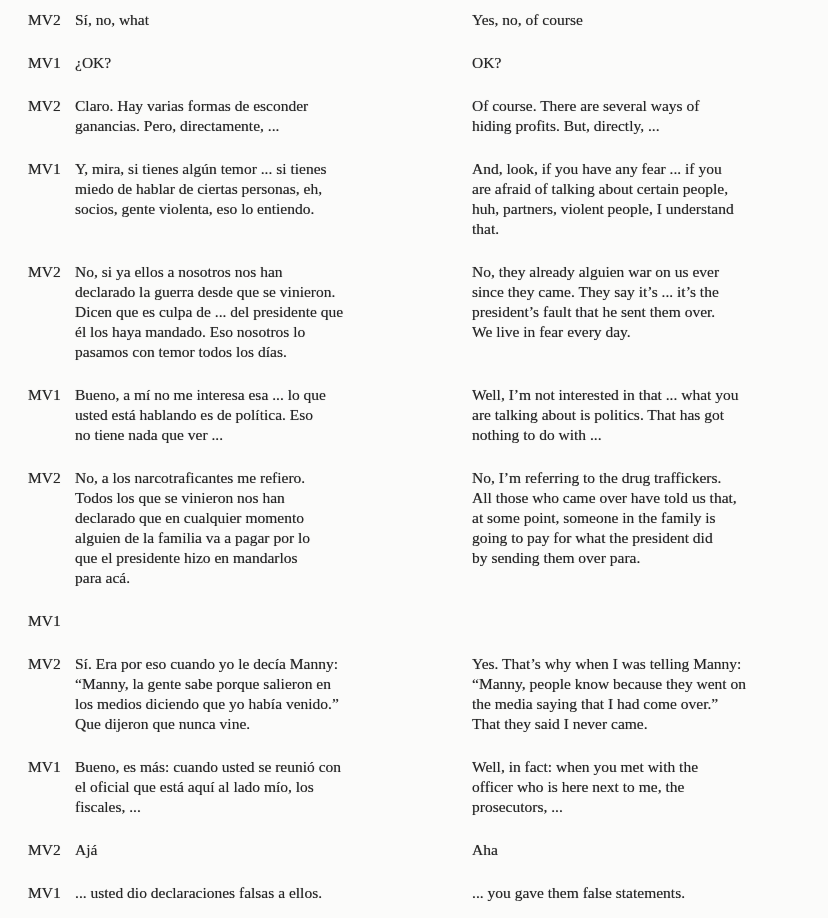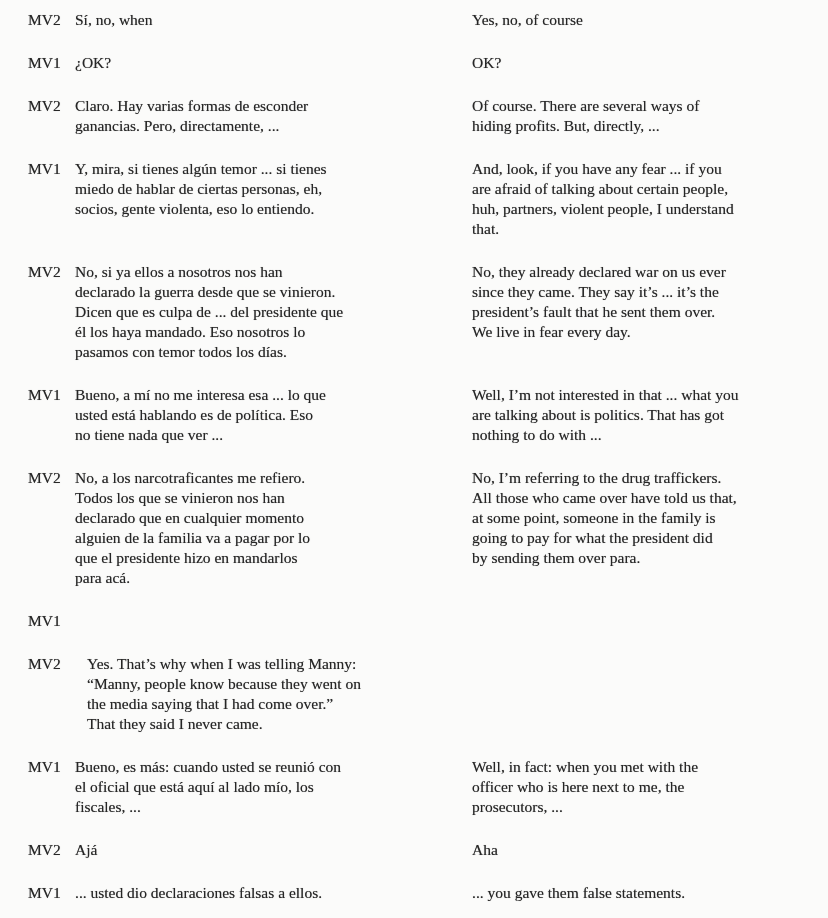--- a/index.html
+++ b/index.html
@@ -42,21 +42,21 @@
     white-space: pre-line;
     margin-left: 12px;
   }
 </style>
 </head>
 <body>
 
 <div class="page" id="page">
     <div class="row">
       <div class="speaker">MV2</div>
-      <div class="es">Sí, no, when</div>
+      <div class="es">Sí, no, what</div>
       <div class="en">Yes, no, of course</div>
     </div>
     <div class="row">
       <div class="speaker">MV1</div>
       <div class="es">¿OK?</div>
       <div class="en">OK?</div>
     </div>
     <div class="row">
       <div class="speaker">MV2</div>
       <div class="es">Claro. Hay varias formas de esconder
@@ -74,21 +74,21 @@
 huh, partners, violent people, I understand
 that.</div>
     </div>
     <div class="row">
       <div class="speaker">MV2</div>
       <div class="es">No, si ya ellos a nosotros nos han
 declarado la guerra desde que se vinieron.
 Dicen que es culpa de ... del presidente que
 él los haya mandado.  Eso nosotros lo
 pasamos con temor todos los días.</div>
-      <div class="en">No, they already declared war on us ever
+      <div class="en">No, they already alguien war on us ever
 since they came. They say it’s ... it’s the
 president’s fault that he sent them over.
 We live in fear every day.</div>
     </div>
     <div class="row">
       <div class="speaker">MV1</div>
       <div class="es">Bueno, a mí no me interesa esa ... lo que
 usted está hablando es de política. Eso
 no tiene nada que ver ...</div>
       <div class="en">Well, I’m not interested in that ... what you
@@ -107,20 +107,24 @@
 All those who came over have told us that,
 at some point, someone in the family is
 going to pay for what the president did
 by sending them over para.</div>
     </div>
     <div class="row">
       <div class="speaker">MV1</div>
     </div>
     <div class="row">
       <div class="speaker">MV2</div>
+      <div class="es">Sí. Era por eso cuando yo le decía Manny:
+“Manny, la gente sabe porque salieron en
+los medios diciendo que yo había venido.”
+Que dijeron que nunca vine.</div>
       <div class="en">Yes. That’s why when I was telling Manny:
 “Manny, people know because they went on
 the media saying that I had come over.”
 That they said I never came.</div>
     </div>
     <div class="row">
       <div class="speaker">MV1</div>
       <div class="es">Bueno, es más: cuando usted se reunió con
 el oficial que está aquí al lado mío, los
 fiscales, ...</div>

